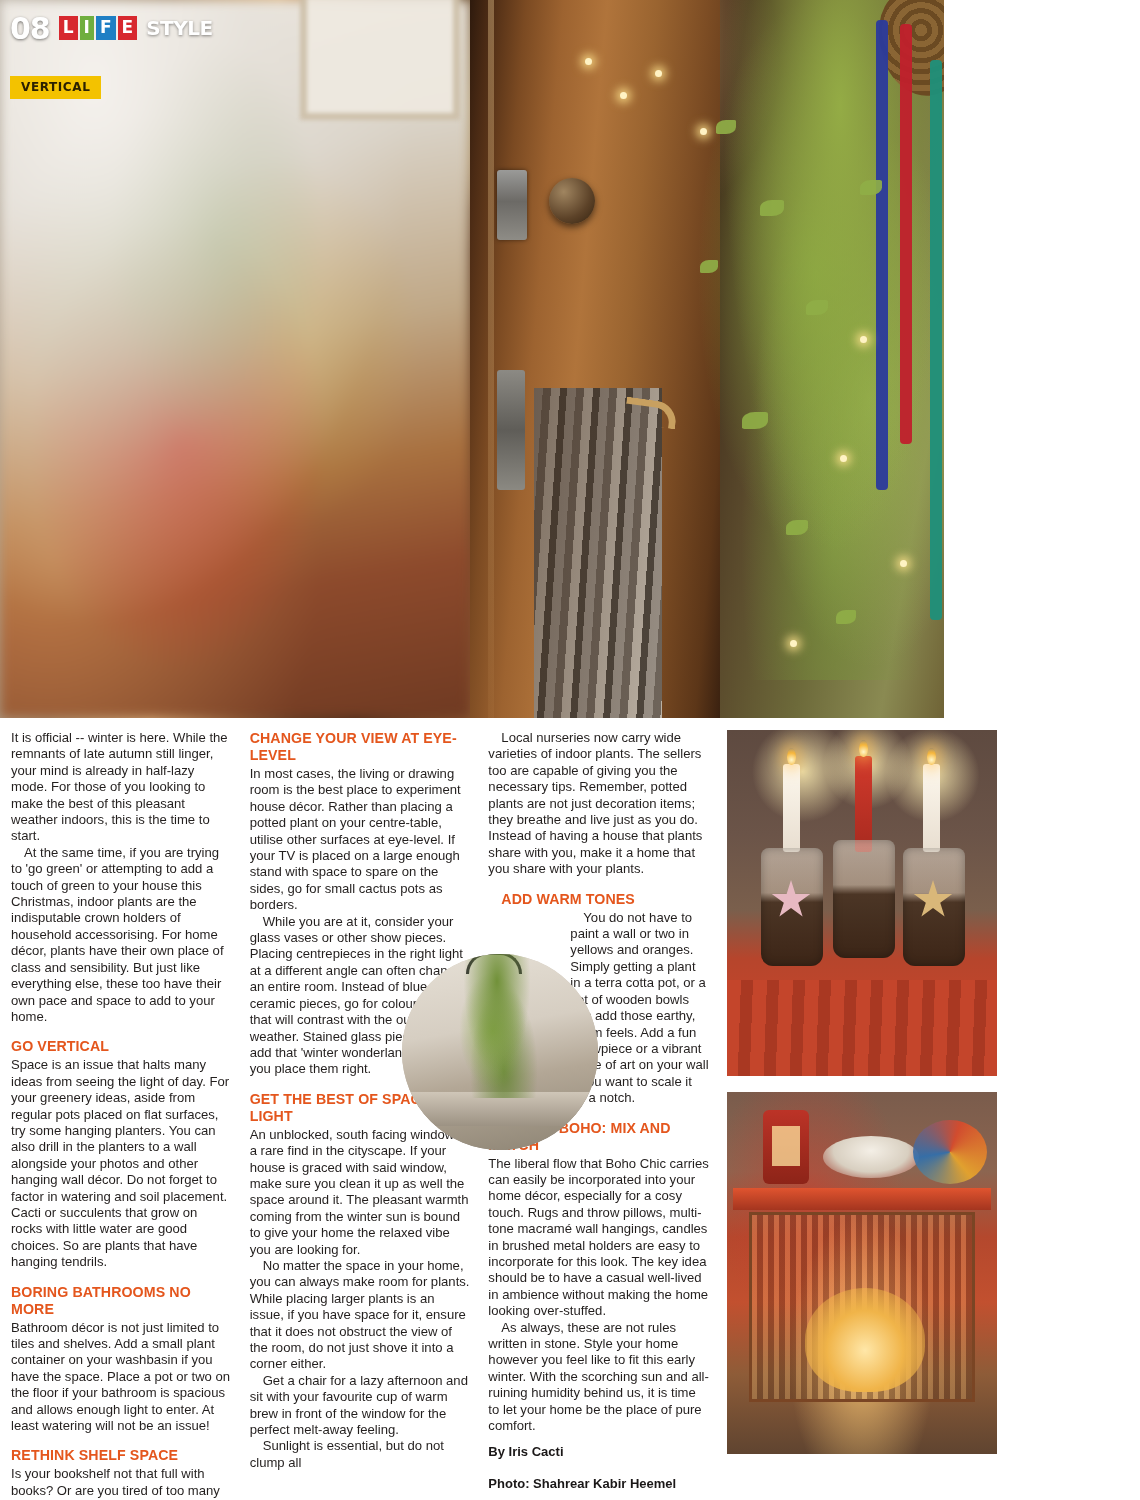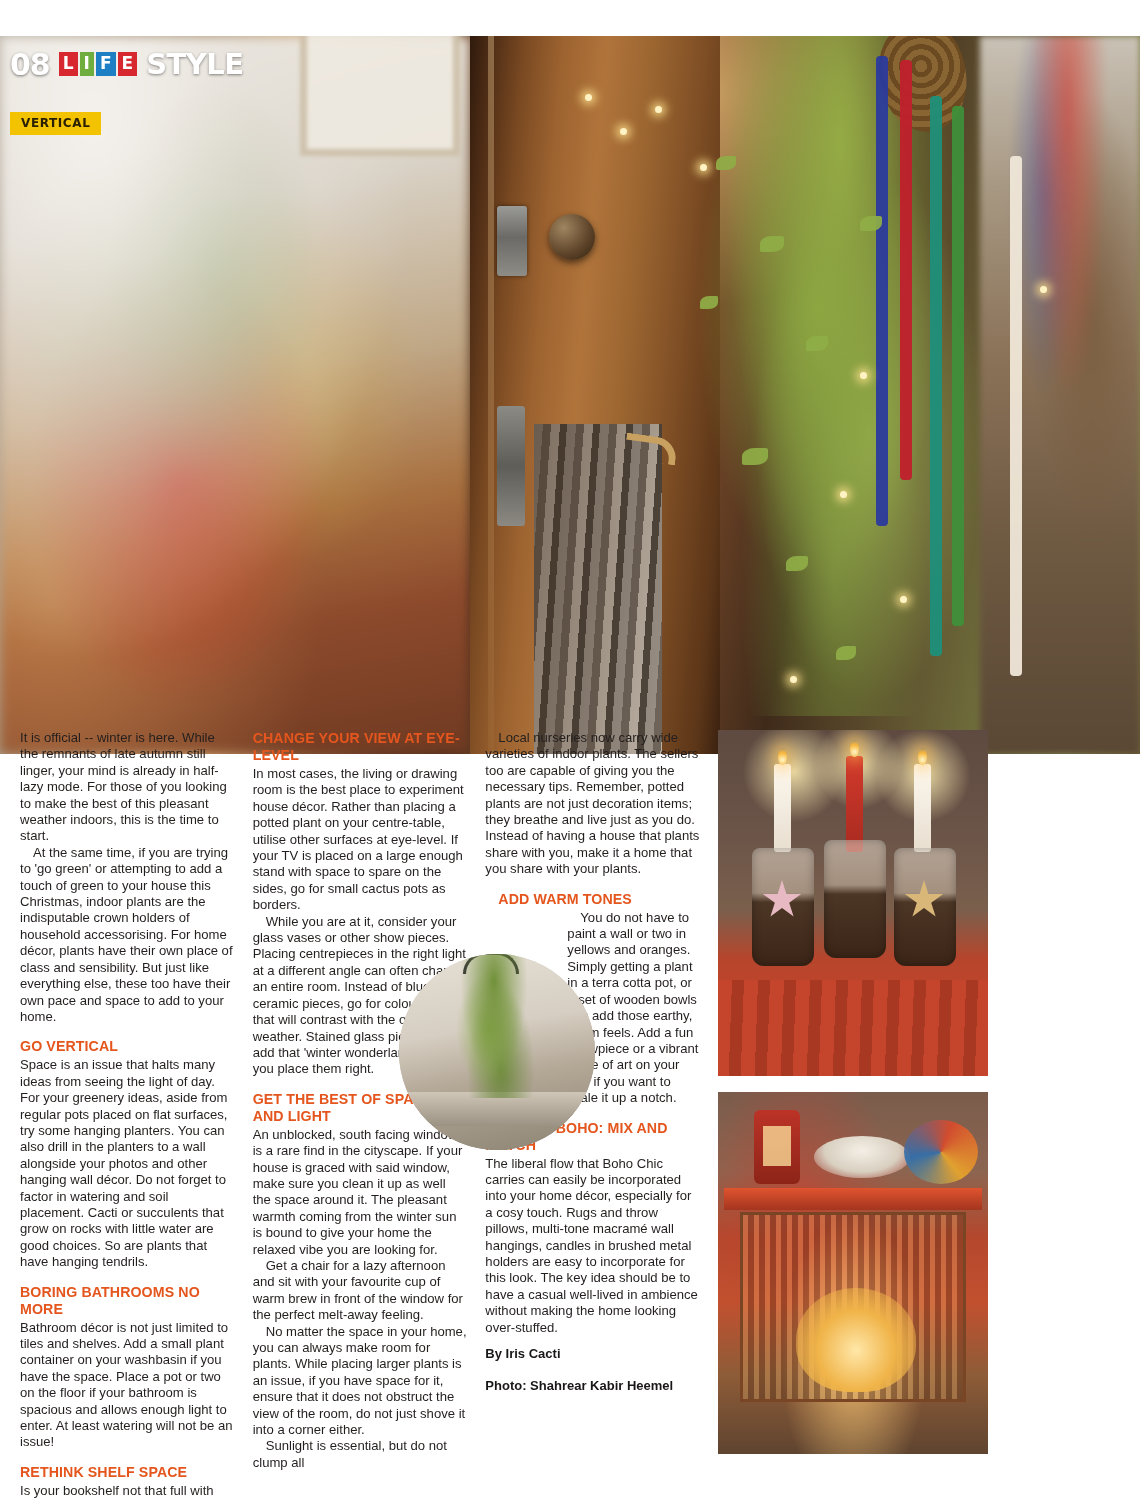--- a/index.html
+++ b/index.html
@@ -9,25 +9,24 @@
     height: 1500px;
     background: #ffffff;
     font-family: "Liberation Sans", sans-serif;
     overflow: hidden;
     position: relative;
   }
 
   
   .hero {
     position: relative;
-    width: 1140px;
+    width: 944px;
     height: 718px;
     overflow: hidden;
     background: #6b4a2e;
-    margin-top: 36px;
   }
   .hero-photo {
     position: absolute;
     inset: 0;
     background:
       
       radial-gradient(circle at 62% 8%, rgba(255,220,140,.55) 0%, rgba(255,200,110,0) 22%),
       radial-gradient(circle at 52% 14%, rgba(255,235,170,.45) 0%, rgba(255,235,170,0) 14%),
       radial-gradient(circle at 48% 23%, rgba(255,220,150,.35) 0%, rgba(255,220,150,0) 12%),
       
@@ -180,21 +179,21 @@
     line-height: 1;
     padding: 3px 4px 4px;
     color: #ffffff;
   }
   .chip-red { background: #d7282f; }
   .chip-green { background: #6fae3e; }
   .chip-blue { background: #1f7fc4; }
   .word-style {
     font-family: "DejaVu Sans", sans-serif;
     font-weight: bold;
-    font-size: 29px;
+    font-size: 20px;
     color: #ffffff;
     letter-spacing: -.5px;
     text-shadow: 0 1px 3px rgba(0,0,0,.45);
   }
   .spotlight {
     position: absolute;
     left: 10px; top: 76px;
     background: #f3c200;
     color: #2a2000;
     font-family: "DejaVu Sans", sans-serif;
@@ -244,21 +243,21 @@
     transform: scaleX(.88);
     transform-origin: left center;
   }
 
   
   .article {
     position: absolute;
     left: 0; top: 730px;
     width: 1008px;
     height: 770px;
-    padding: 0 20px;
+    padding: 0 11px;
   }
   .cols {
     display: flex;
     gap: 18px;
     align-items: flex-start;
   }
   .col {
     width: 264px;
     position: relative;
   }
@@ -494,38 +493,39 @@
       <h3>RETHINK SHELF SPACE</h3>
       <p>Is your bookshelf not that full with books? Or are you tired of too many showpieces falling off and breaking into pieces? When an empty shelf looks back at you, this time reach out and put a house plant in there. If you can place a vine like plant on top, the growing vines will add a distinctive flowing texture to the room.</p>
     </div>
 
     <div class="col">
       <h3 class="first">CHANGE YOUR VIEW AT EYE-LEVEL</h3>
       <p>In most cases, the living or drawing room is the best place to experiment house décor. Rather than placing a potted plant on your centre-table, utilise other surfaces at eye-level. If your TV is placed on a large enough stand with space to spare on the sides, go for small cactus pots as borders.</p>
       <p class="indent">While you are at it, consider your glass vases or other show pieces. Placing centrepieces in the right light at a different angle can often change an entire room. Instead of blue-white ceramic pieces, go for colourful sets that will contrast with the outside weather. Stained glass pieces can add that 'winter wonderland' look if you place them right.</p>
       <h3>GET THE BEST OF SPACE AND LIGHT</h3>
       <p>An unblocked, south facing window is a rare find in the cityscape. If your house is graced with said window, make sure you clean it up as well the space around it. The pleasant warmth coming from the winter sun is bound to give your home the relaxed vibe you are looking for.</p>
+      <p class="indent">No matter the space in your home, you can always make room for plants. While placing larger plants is an issue, if you have space for it, ensure that it does not obstruct the view of the room, do not just shove it into a corner either.</p>
       <p class="indent">Get a chair for a lazy afternoon and sit with your favourite cup of warm brew in front of the window for the perfect melt-away feeling.</p>
-      <p class="indent">No matter the space in your home, you can always make room for plants. While placing larger plants is an issue, if you have space for it, ensure that it does not obstruct the view of the room, do not just shove it into a corner either.</p>
       <p class="indent">Sunlight is essential, but do not clump all</p>
 
       <div class="round-photo">
         <div class="rp-wall"></div>
         <div class="rp-ledge"></div>
         <div class="rp-hook"></div>
         <div class="rp-plant"></div>
       </div>
     </div>
 
     <div class="col">
       <p class="indent">Local nurseries now carry wide varieties of indoor plants. The sellers too are capable of giving you the necessary tips. Remember, potted plants are not just decoration items; they breathe and live just as you do. Instead of having a house that plants share with you, make it a home that you share with your plants.</p>
       <h3 style="text-indent:13px">ADD WARM TONES</h3>
       <p class="indent" style="padding-left:82px">You do not have to paint a wall or two in yellows and oranges. Simply getting a plant in a terra cotta pot, or a set of wooden bowls can add those earthy, warm feels. Add a fun showpiece or a vibrant piece of art on your wall if you want to scale it up a notch.</p>
       <h3 style="text-indent:44px">GO BOHO: MIX AND MATCH</h3>
       <p>The liberal flow that Boho Chic carries can easily be incorporated into your home décor, especially for a cosy touch. Rugs and throw pillows, multi-tone macramé wall hangings, candles in brushed metal holders are easy to incorporate for this look. The key idea should be to have a casual well-lived in ambience without making the home looking over-stuffed.</p>
+      <p class="indent">As always, these are not rules written in stone. Style your home however you feel like to fit this early winter. With the scorching sun and all-ruining humidity behind us, it is time to let your home be the place of pure comfort.</p>
       <div class="byline">By Iris Cacti</div>
       <div class="byline" style="margin-top:16px">Photo: Shahrear Kabir Heemel</div>
     </div>
 
     <div class="col media">
       <div class="photo photo-top">
         <div class="candle" style="left:56px;top:34px;height:88px;"></div>
         <div class="flame" style="left:60px;top:18px;"></div>
         <div class="candle" style="left:128px;top:26px;height:96px;background:linear-gradient(180deg,#d23a2c,#a82a1f);"></div>
         <div class="flame" style="left:132px;top:10px;"></div>

